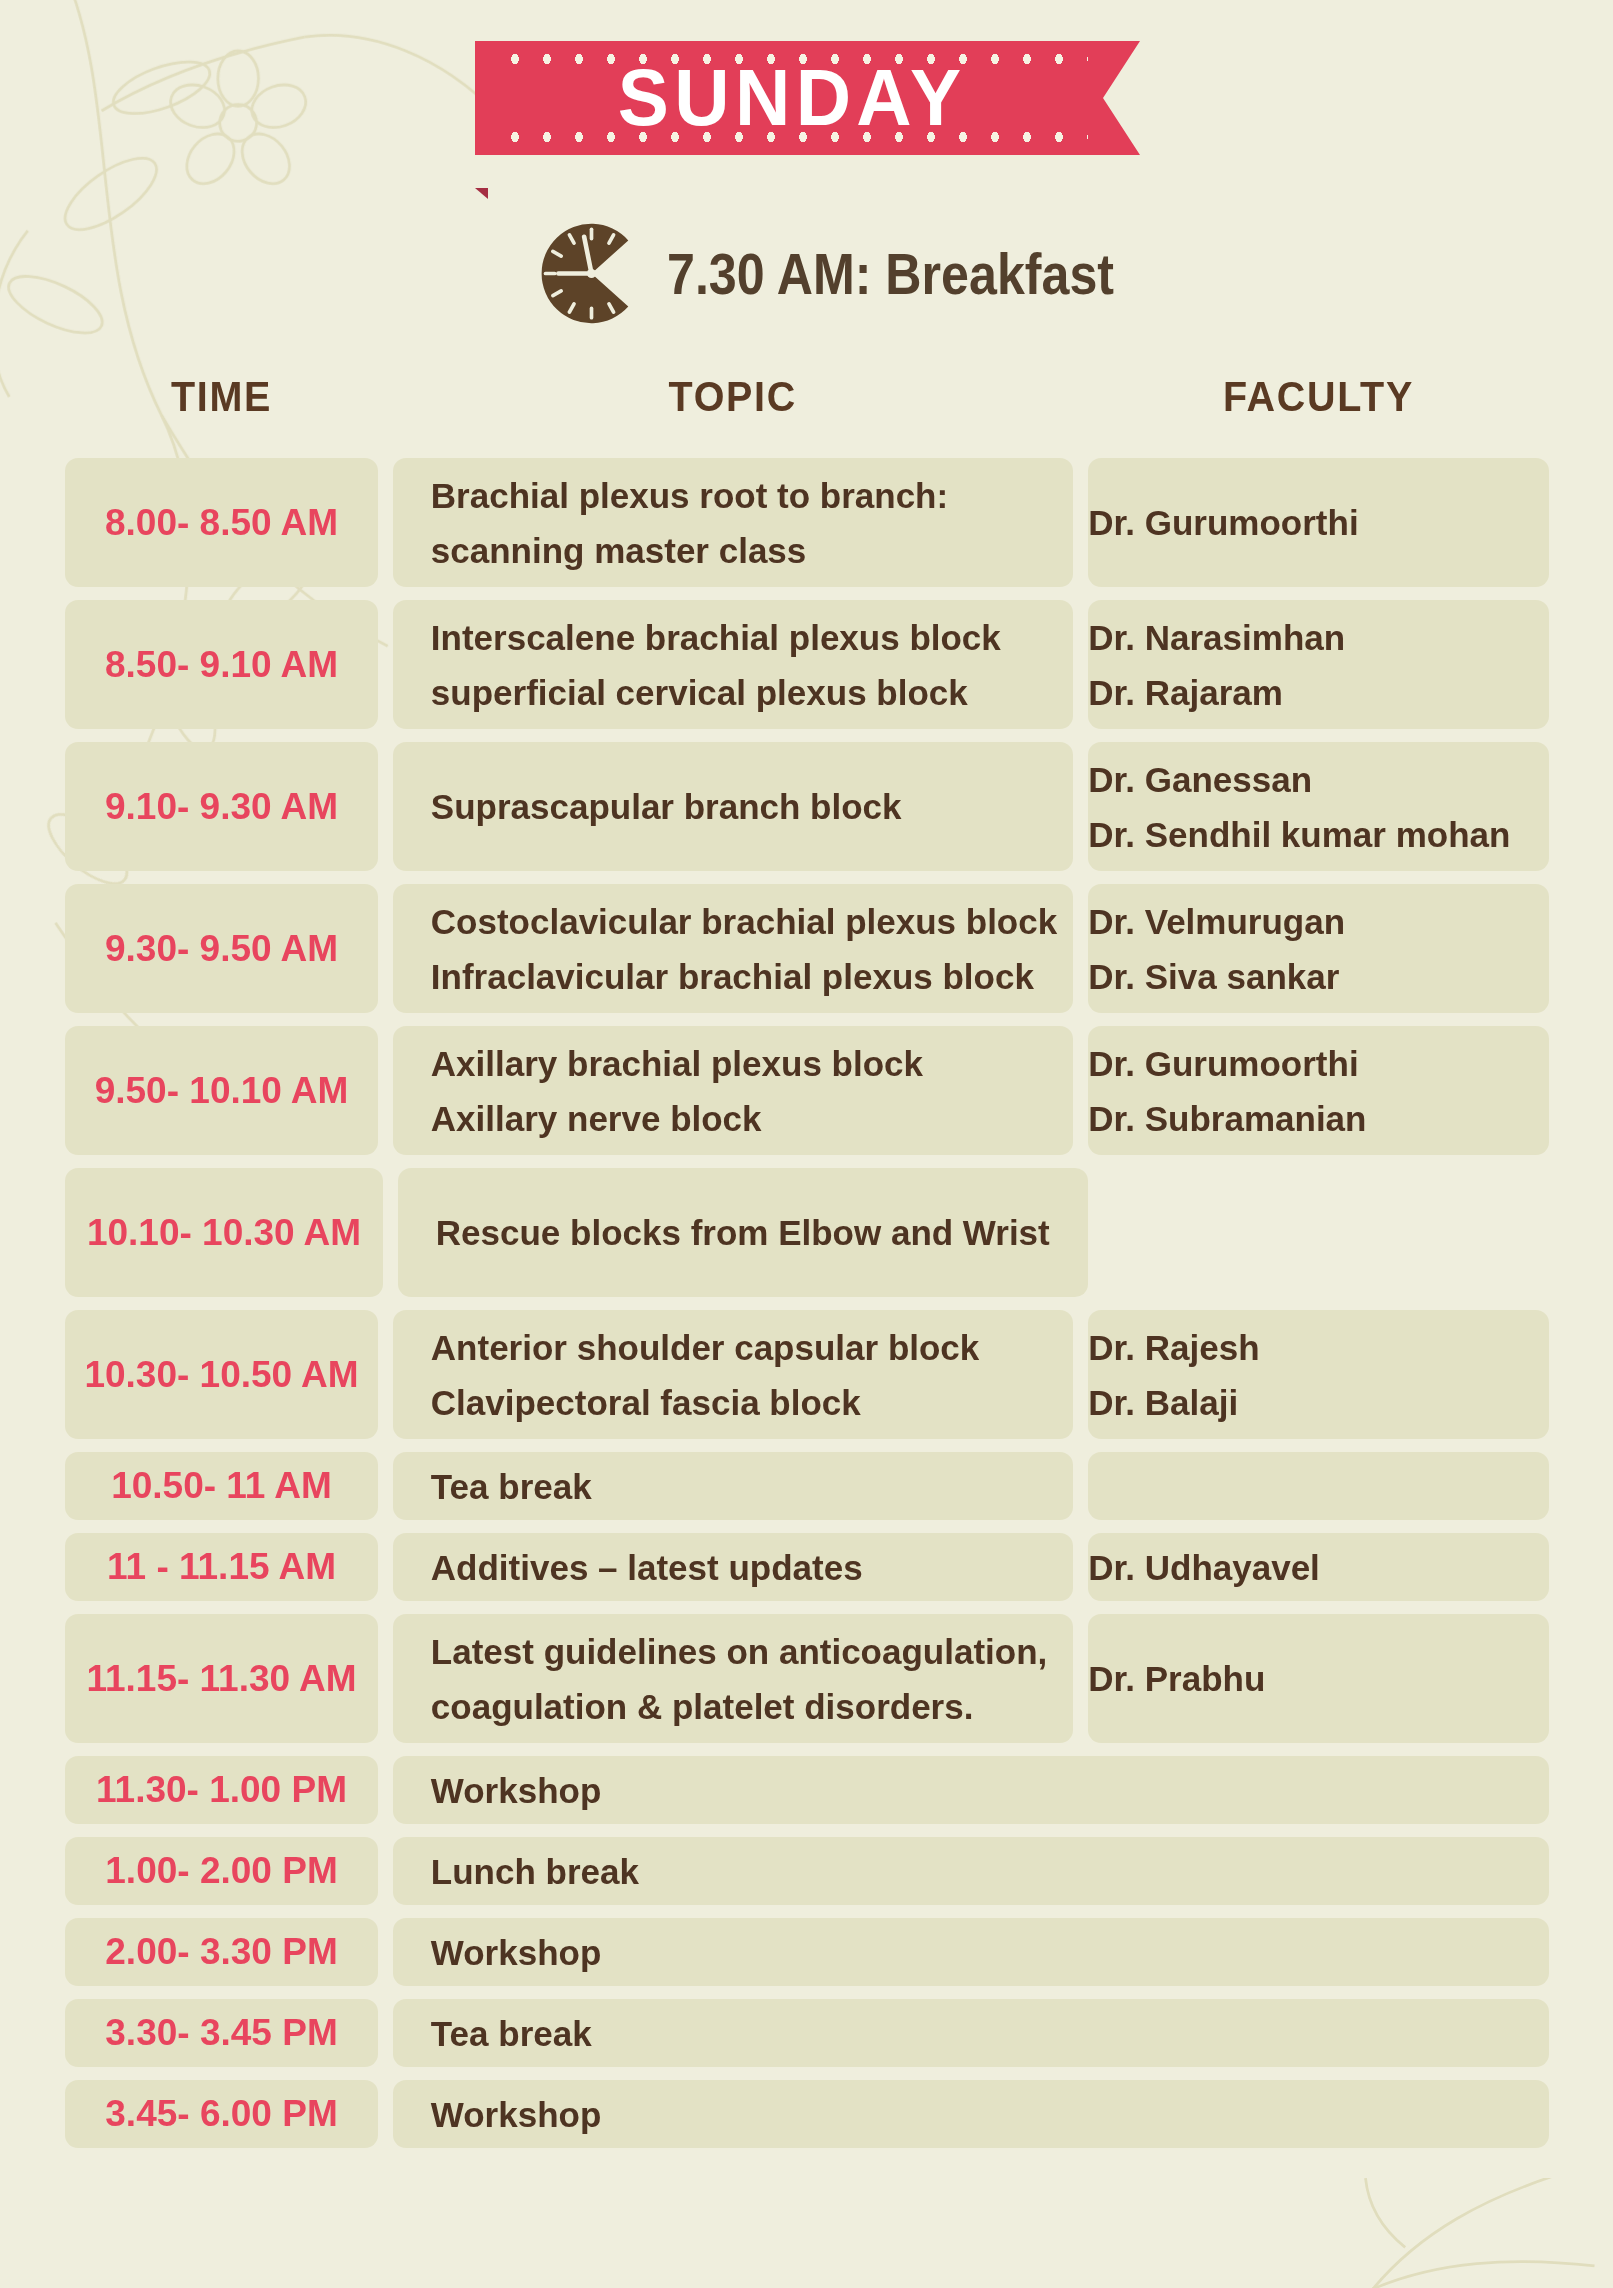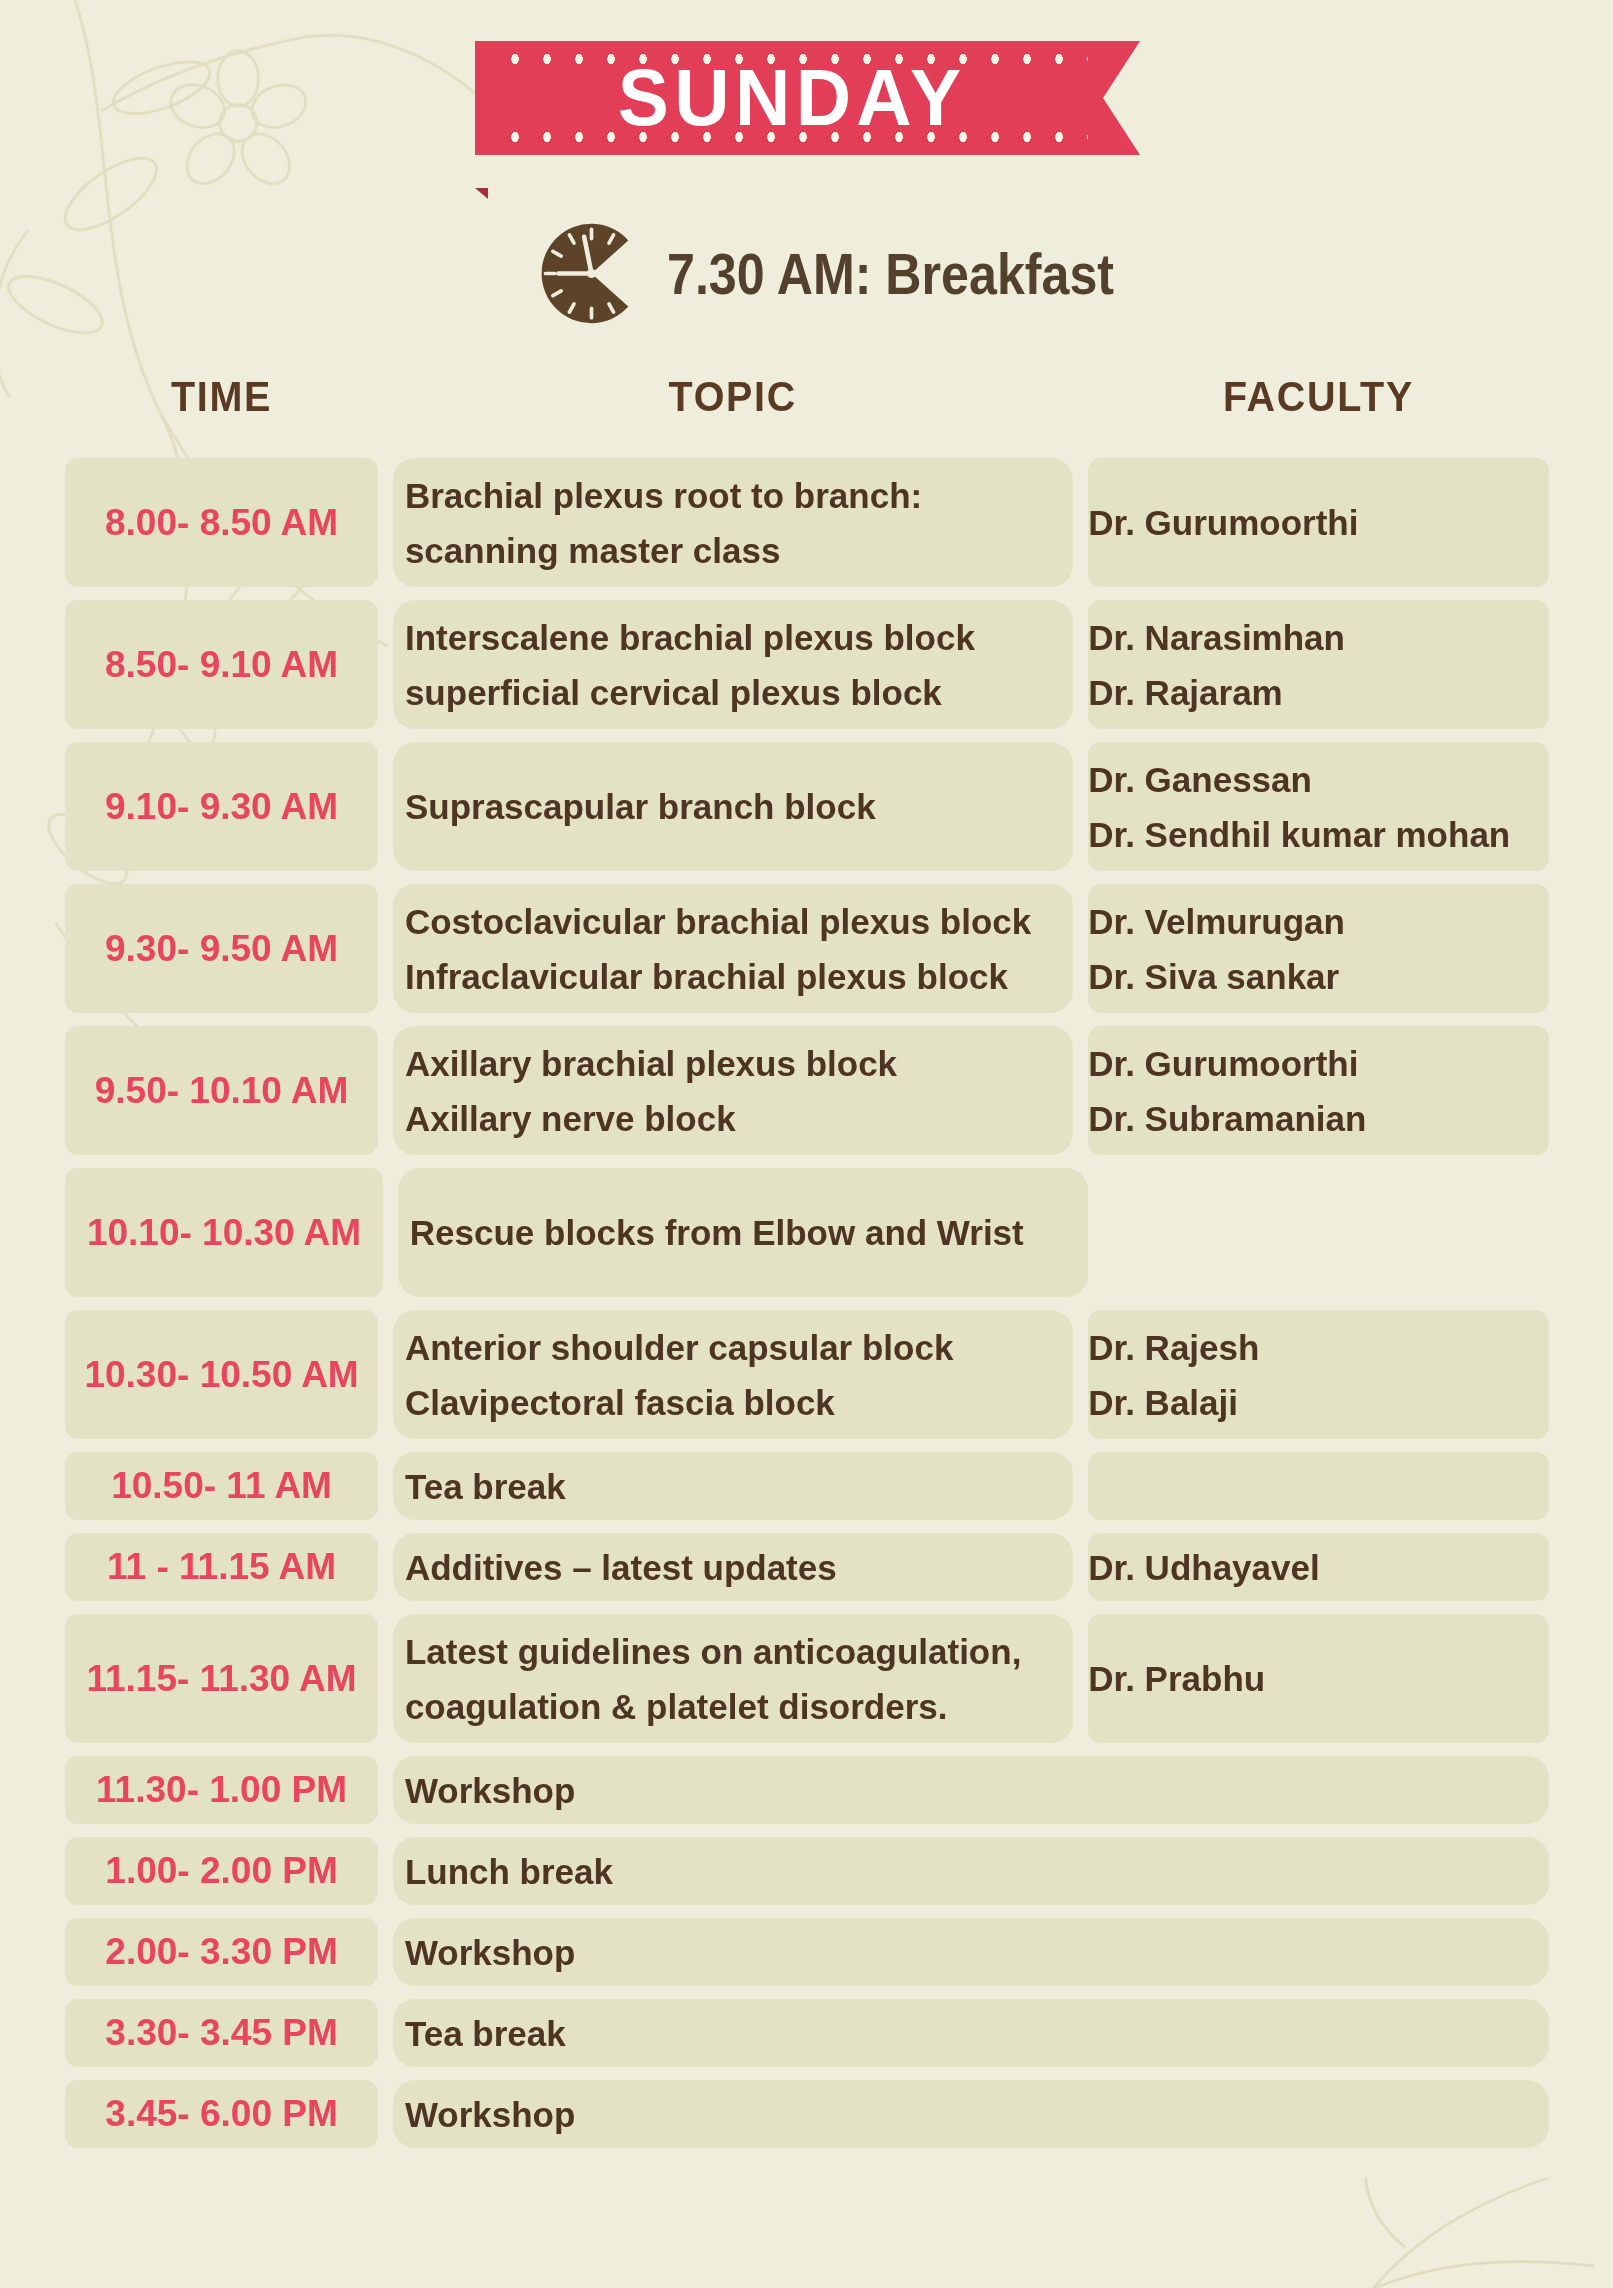--- a/index.html
+++ b/index.html
@@ -68,21 +68,21 @@
   .row.tall{height:129px;}
   .cell{
     background:#e3e2c5;border-radius:13px;
     display:flex;flex-direction:column;justify-content:center;
     box-sizing:border-box;
   }
   .cell.time{
     width:318px;margin-right:14.8px;align-items:center;
     color:#e8455e;font-size:37px;font-weight:bold;white-space:nowrap;
   }
-  .cell.topic{width:690px;margin-right:15.7px;padding-left:12px;border-radius:22px;}
+  .cell.topic{width:690px;margin-right:15.7px;padding-left:38px;}
   .cell.topic.wide{width:1174px;margin-right:0;}
   .cell.faculty{width:468px;}
   .cell.topic div,.cell.faculty div{
     color:#4e3422;font-size:35px;font-weight:bold;line-height:55px;white-space:nowrap;
   }
 </style>
 </head>
 <body>
 
 <div class="page">

